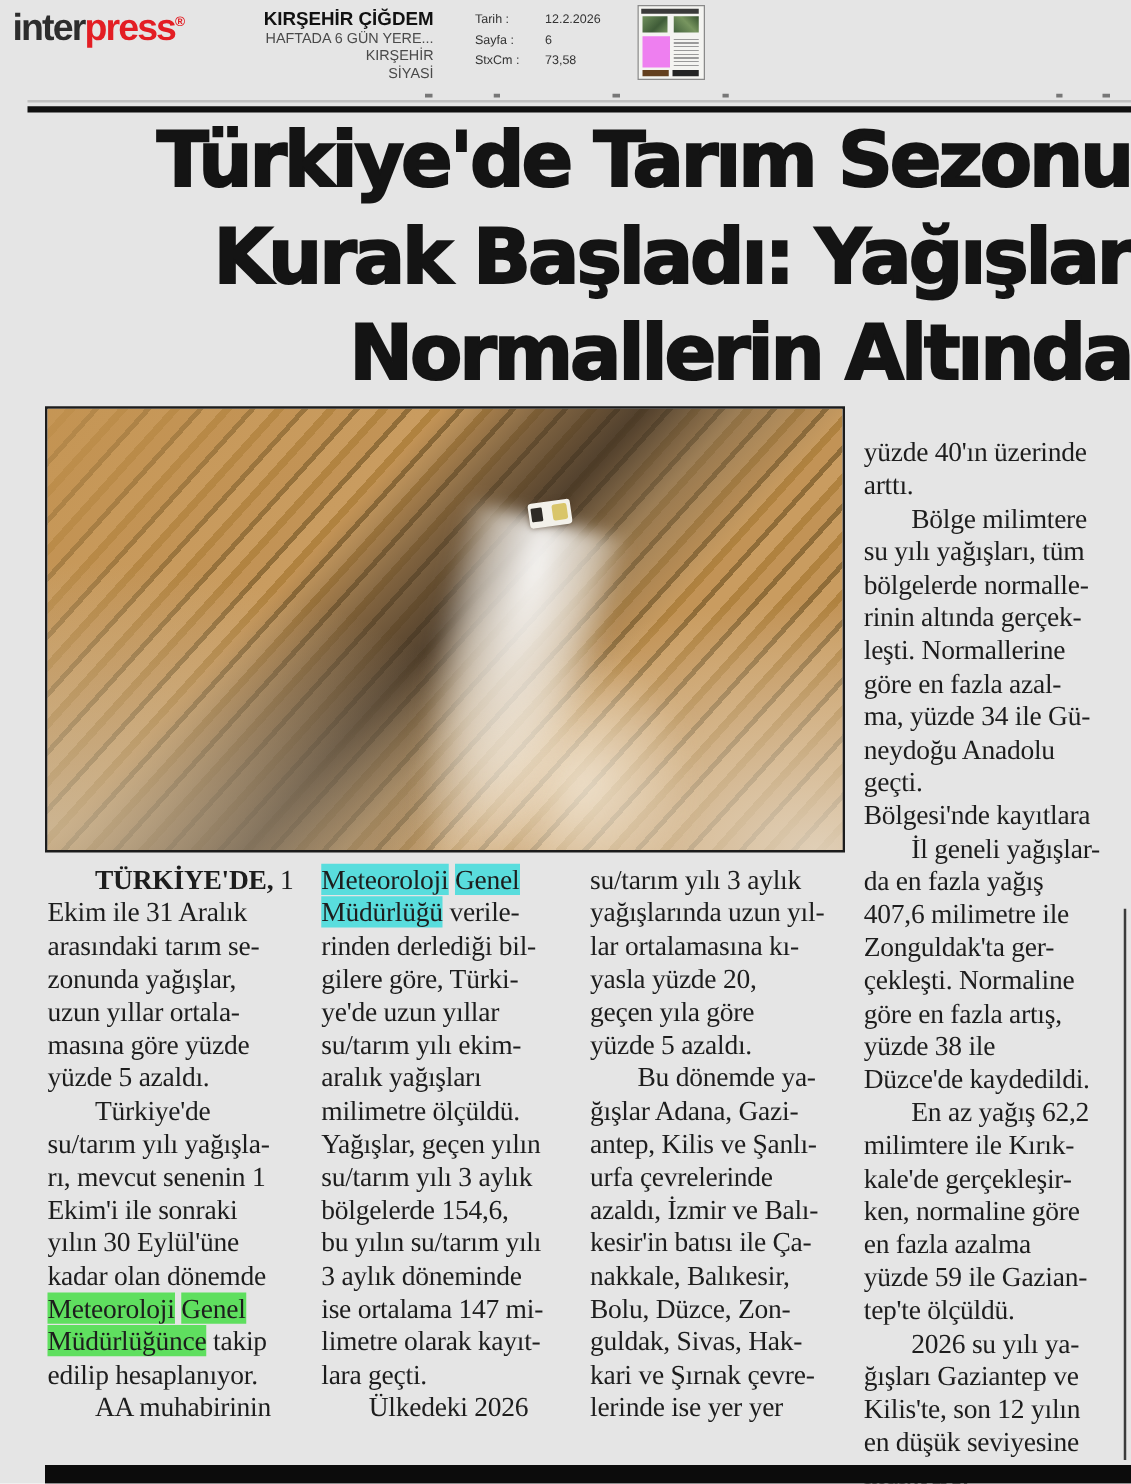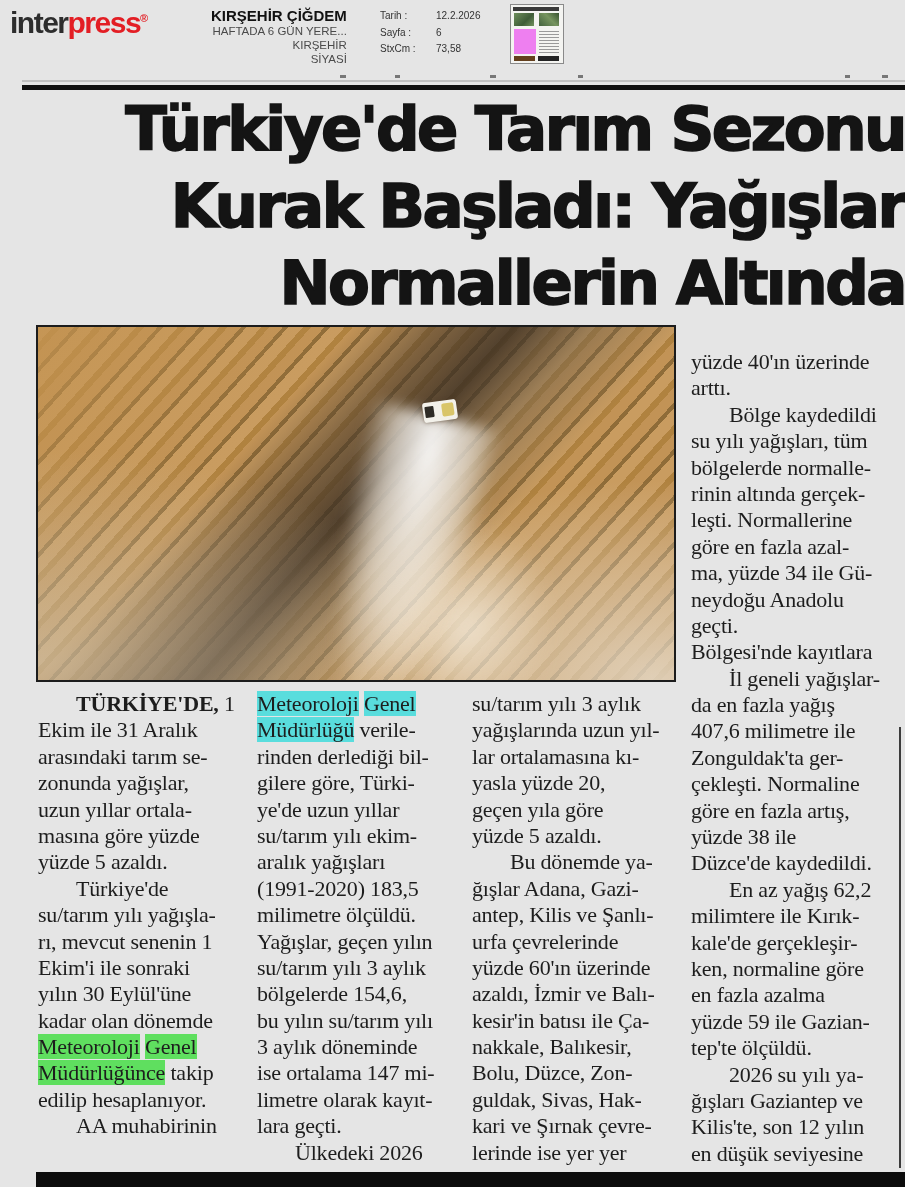--- a/index.html
+++ b/index.html
@@ -167,21 +167,20 @@
       <div class="ln ind"><span>AA muhabirinin</span></div>
     </div>
   <div class="col col2">
       <div class="ln"><span class="c">Meteoroloji</span><span> </span><span class="c">Genel</span></div>
       <div class="ln"><span class="c">Müdürlüğü</span><span> verile-</span></div>
       <div class="ln"><span>rinden derlediği bil-</span></div>
       <div class="ln"><span>gilere göre, Türki-</span></div>
       <div class="ln"><span>ye'de uzun yıllar</span></div>
       <div class="ln"><span>su/tarım yılı ekim-</span></div>
       <div class="ln"><span>aralık yağışları</span></div>
-      <div class="ln"><span>(1991-2020) 183,5</span></div>
       <div class="ln"><span>milimetre ölçüldü.</span></div>
       <div class="ln"><span>Yağışlar, geçen yılın</span></div>
       <div class="ln"><span>su/tarım yılı 3 aylık</span></div>
       <div class="ln"><span>bölgelerde 154,6,</span></div>
       <div class="ln"><span>bu yılın su/tarım yılı</span></div>
       <div class="ln"><span>3 aylık döneminde</span></div>
       <div class="ln"><span>ise ortalama 147 mi-</span></div>
       <div class="ln"><span>limetre olarak kayıt-</span></div>
       <div class="ln"><span>lara geçti.</span></div>
       <div class="ln ind"><span>Ülkedeki 2026</span></div>
@@ -190,33 +189,32 @@
       <div class="ln"><span>su/tarım yılı 3 aylık</span></div>
       <div class="ln"><span>yağışlarında uzun yıl-</span></div>
       <div class="ln"><span>lar ortalamasına kı-</span></div>
       <div class="ln"><span>yasla yüzde 20,</span></div>
       <div class="ln"><span>geçen yıla göre</span></div>
       <div class="ln"><span>yüzde 5 azaldı.</span></div>
       <div class="ln ind"><span>Bu dönemde ya-</span></div>
       <div class="ln"><span>ğışlar Adana, Gazi-</span></div>
       <div class="ln"><span>antep, Kilis ve Şanlı-</span></div>
       <div class="ln"><span>urfa çevrelerinde</span></div>
-      <div class="ln"><span>yüzde 60'ın üzerinde</span></div>
       <div class="ln"><span>azaldı, İzmir ve Balı-</span></div>
       <div class="ln"><span>kesir'in batısı ile Ça-</span></div>
       <div class="ln"><span>nakkale, Balıkesir,</span></div>
       <div class="ln"><span>Bolu, Düzce, Zon-</span></div>
       <div class="ln"><span>guldak, Sivas, Hak-</span></div>
       <div class="ln"><span>kari ve Şırnak çevre-</span></div>
       <div class="ln"><span>lerinde ise yer yer</span></div>
     </div>
   <div class="col col4">
       <div class="ln"><span>yüzde 40'ın üzerinde</span></div>
       <div class="ln"><span>arttı.</span></div>
-      <div class="ln ind"><span>Bölge kaydedildi</span></div>
+      <div class="ln ind"><span>Bölge milimtere</span></div>
       <div class="ln"><span>su yılı yağışları, tüm</span></div>
       <div class="ln"><span>bölgelerde normalle-</span></div>
       <div class="ln"><span>rinin altında gerçek-</span></div>
       <div class="ln"><span>leşti. Normallerine</span></div>
       <div class="ln"><span>göre en fazla azal-</span></div>
       <div class="ln"><span>ma, yüzde 34 ile Gü-</span></div>
       <div class="ln"><span>neydoğu Anadolu</span></div>
       <div class="ln"><span>geçti.</span></div>
       <div class="ln"><span>Bölgesi'nde kayıtlara</span></div>
       <div class="ln ind"><span>İl geneli yağışlar-</span></div>

